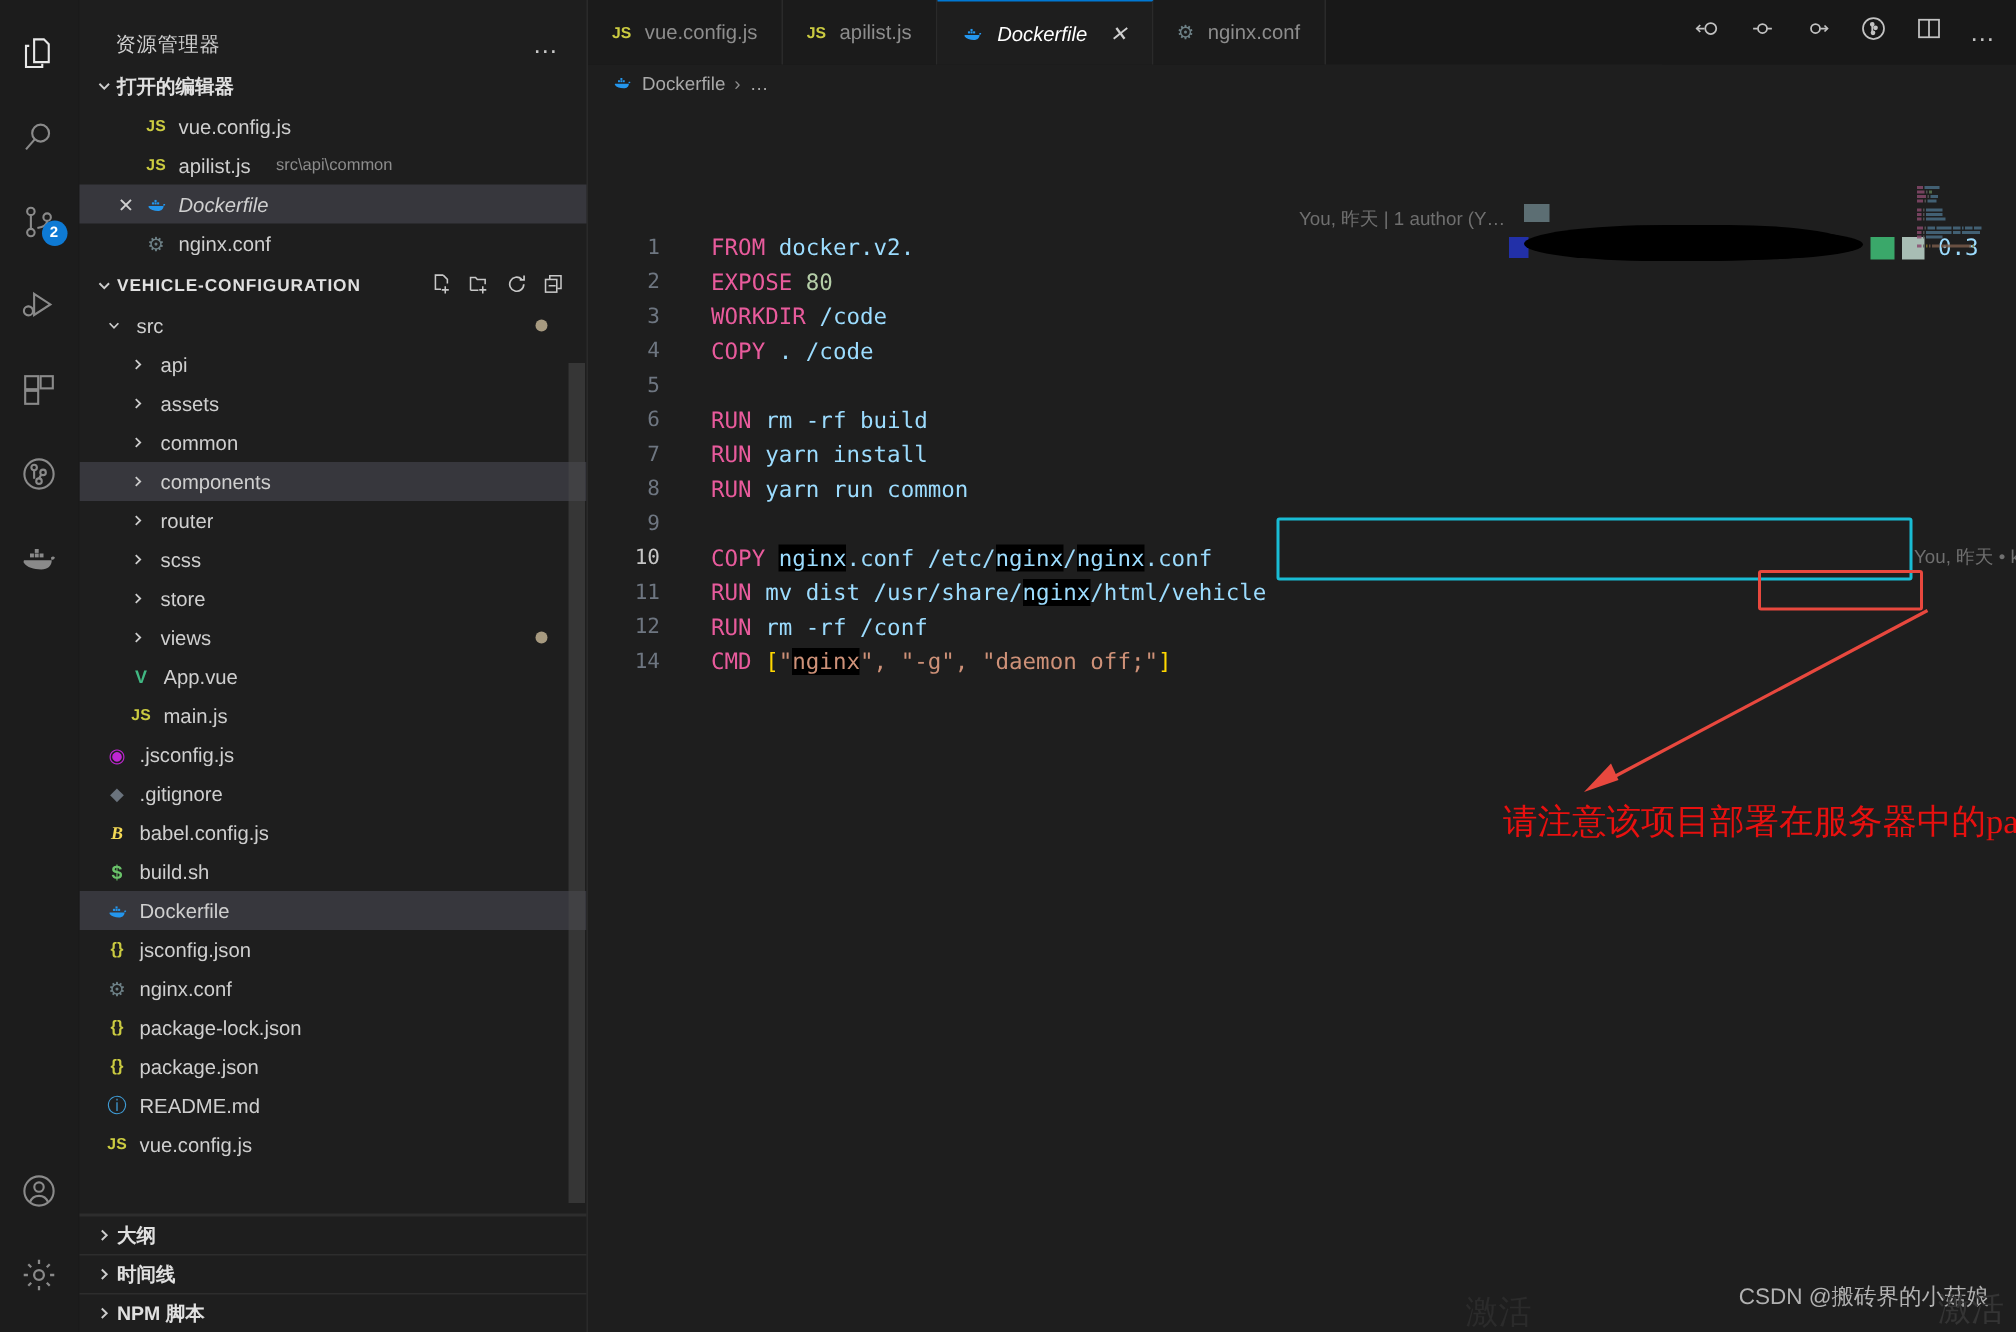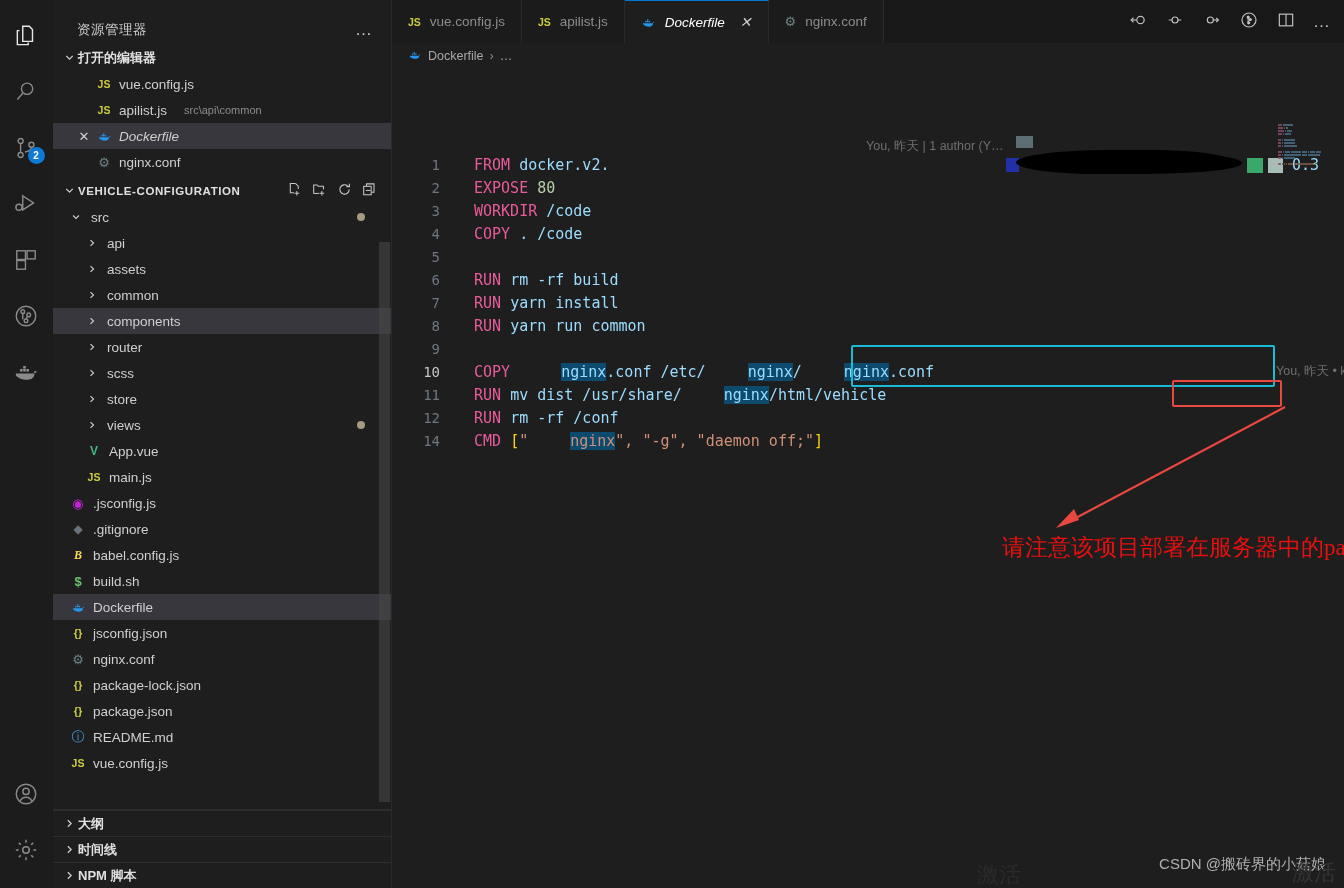--- a/index.html
+++ b/index.html
@@ -208,21 +208,21 @@
   }
   .lno.cur { color:#c6c6c6; }
   .ctext { padding-left: 22px; }
 
   .kw   { color:#e85b9c; }
   .str  { color:#ce9178; }
   .path { color:#9cdcfe; }
   .plain{ color:#cfcfcf; }
   .num  { color:#b5cea8; }
   .brk  { color:#ffd700; }
-  .occ  { background:#0c4a6e;margin-left:42px; }
+  .occ  { background:#000000; }
 
   .inline-blame {
     position:absolute;
     font-family:"Liberation Sans", sans-serif;
     font-size:12.5px;
     color:#6f6f6f;
     white-space:nowrap;
   }
 
   

